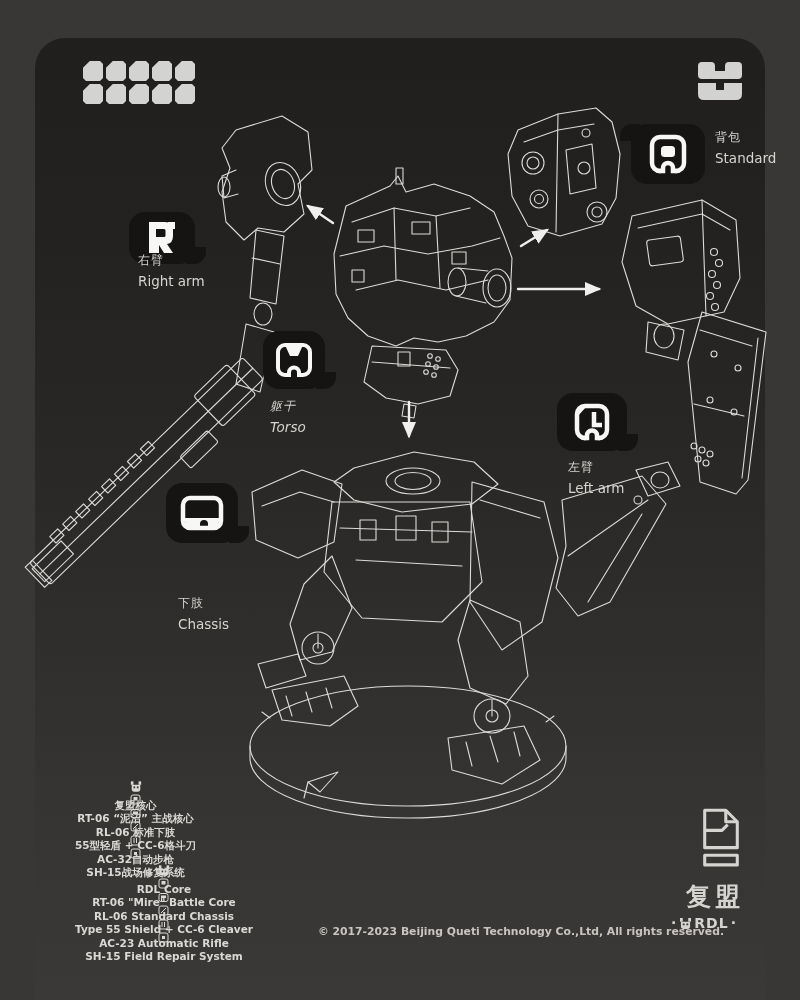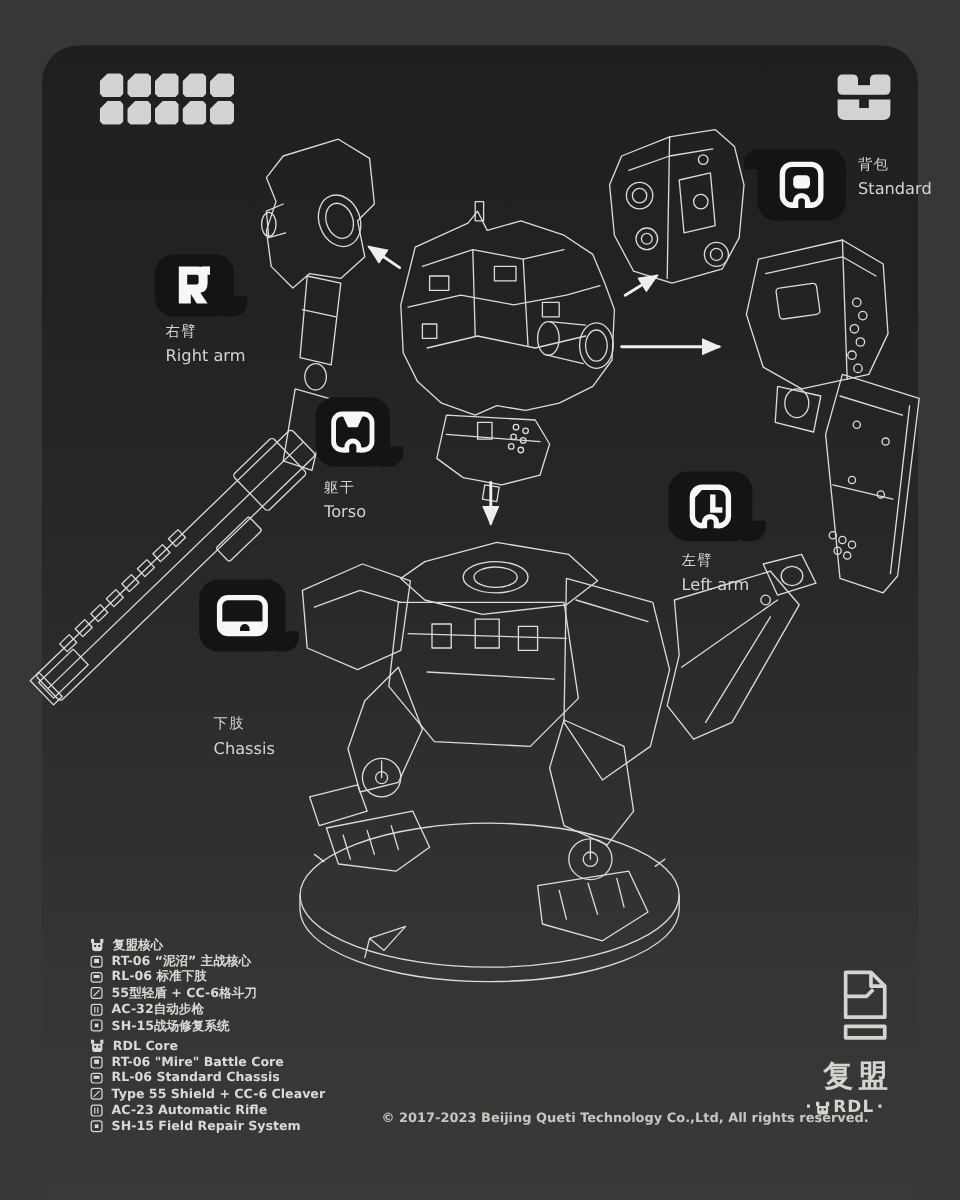--- a/index.html
+++ b/index.html
@@ -23,21 +23,21 @@
   
   .bubble{position:absolute;background:#151413;border-radius:16px;display:flex;align-items:center;justify-content:center;}
   .tail{position:absolute;width:20px;height:17px;background:#151413;}
   .tail.br{right:-11px;bottom:0;border-radius:0 0 12px 0;}
   .tail.tl{left:-11px;top:0;border-radius:12px 0 0 0;}
   .lbl{position:absolute;color:#d6d4d0;}
   .lbl .zh{font-size:12px;letter-spacing:1px;}
   .lbl .en{font-size:13.5px;margin-top:4px;}
   
   .plist{position:absolute;left:75px;color:#dbd9d5;}
-  .plist .row{display:flex;align-items:center;gap:7px;height:13.4px;font-size:10.5px;font-weight:bold;white-space:nowrap;}
+  .plist .row{display:flex;align-items:center;gap:7px;height:13.4px;font-size:10.5px;font-weight:bold;white-space:nowrap;flex-direction:column;}
   .plist .row svg{flex:0 0 auto;}
   
   .copyright{position:absolute;right:76px;top:924px;text-align:right;font-size:10.8px;font-weight:bold;color:#c8c5c0;line-height:15.5px;}
   
   .brand{position:absolute;left:664px;top:806px;width:80px;text-align:right;color:#d6d4d0;}
   .brand .bzh{font-size:25px;font-weight:bold;letter-spacing:4px;margin-top:4px;}
   .brand .brow{display:flex;align-items:center;justify-content:center;gap:2px;font-size:14px;font-weight:bold;margin-top:2px;letter-spacing:1px;}
 </style>
 </head>
 <body>
@@ -223,21 +223,21 @@
   </g>
 </svg>
 
 <div class="bubble" style="left:129px;top:212px;width:66px;height:52px;">
   <svg width="34" height="34" viewBox="0 0 34 34">
     <path fill="#f7f7f5" fill-rule="evenodd" d="M4 1 h16 q8 0 8 8 v6 q0 7 -6 8 l6 9 h-9 l-5 -8 v8 h-10 z M11 8 v8 h8 q1.5 0 1.5 -1.5 v-5 q0 -1.5 -1.5 -1.5 z"></path>
     <rect x="23" y="1" width="7" height="7" fill="#f7f7f5"></rect>
   </svg>
   <div class="tail br"></div>
 </div>
-<div class="lbl" style="left:138px;top:268px;">
+<div class="lbl" style="left:138px;top:252px;">
   <div class="zh">右臂</div>
   <div class="en">Right arm</div>
 </div>
 
 <div class="bubble" style="left:631px;top:124px;width:74px;height:60px;">
   <svg width="40" height="40" viewBox="0 0 40 40">
     <rect x="4" y="3" width="32" height="34" rx="8" stroke="#f7f7f5" stroke-width="4.5" fill="none"></rect>
     <rect x="13" y="12" width="14" height="11" rx="3.5" fill="#f7f7f5"></rect>
     <rect x="13" y="32" width="14" height="8" fill="#151413"></rect>
     <path d="M11 37 h4 v-3 a5 5 0 0 1 10 0 v3 h4" stroke="#f7f7f5" stroke-width="4.5" fill="none"></path>
@@ -251,21 +251,21 @@
 
 <div class="bubble" style="left:263px;top:331px;width:62px;height:58px;">
   <svg width="38" height="36" viewBox="0 0 38 36">
     <rect x="3" y="3" width="32" height="30" rx="7" stroke="#f7f7f5" stroke-width="4" fill="none"></rect>
     <path d="M10 3 h18 l-5 11 h-8 z" fill="#f7f7f5"></path>
     <rect x="13" y="29" width="12" height="7" fill="#151413"></rect>
     <path d="M11 33 h3 v-2.5 a5 5 0 0 1 10 0 V33 h3" stroke="#f7f7f5" stroke-width="4" fill="none"></path>
   </svg>
   <div class="tail br"></div>
 </div>
-<div class="lbl" style="left:270px;top:398px;">
+<div class="lbl" style="left:270px;top:398px;font-style:italic;">
   <div class="zh">躯干</div>
   <div class="en">Torso</div>
 </div>
 
 <div class="bubble" style="left:557px;top:393px;width:70px;height:58px;">
   <svg width="38" height="38" viewBox="0 0 38 38">
     <rect x="4" y="3" width="30" height="32" rx="8" stroke="#f7f7f5" stroke-width="4.5" fill="none"></rect>
     <path d="M4 14 L14 3 L9 3 Q4 3 4 8 Z" fill="#f7f7f5"></path>
     <path d="M21 9 v13 h8" stroke="#f7f7f5" stroke-width="4.5" fill="none"></path>
     <rect x="13" y="31" width="12" height="7" fill="#151413"></rect>

